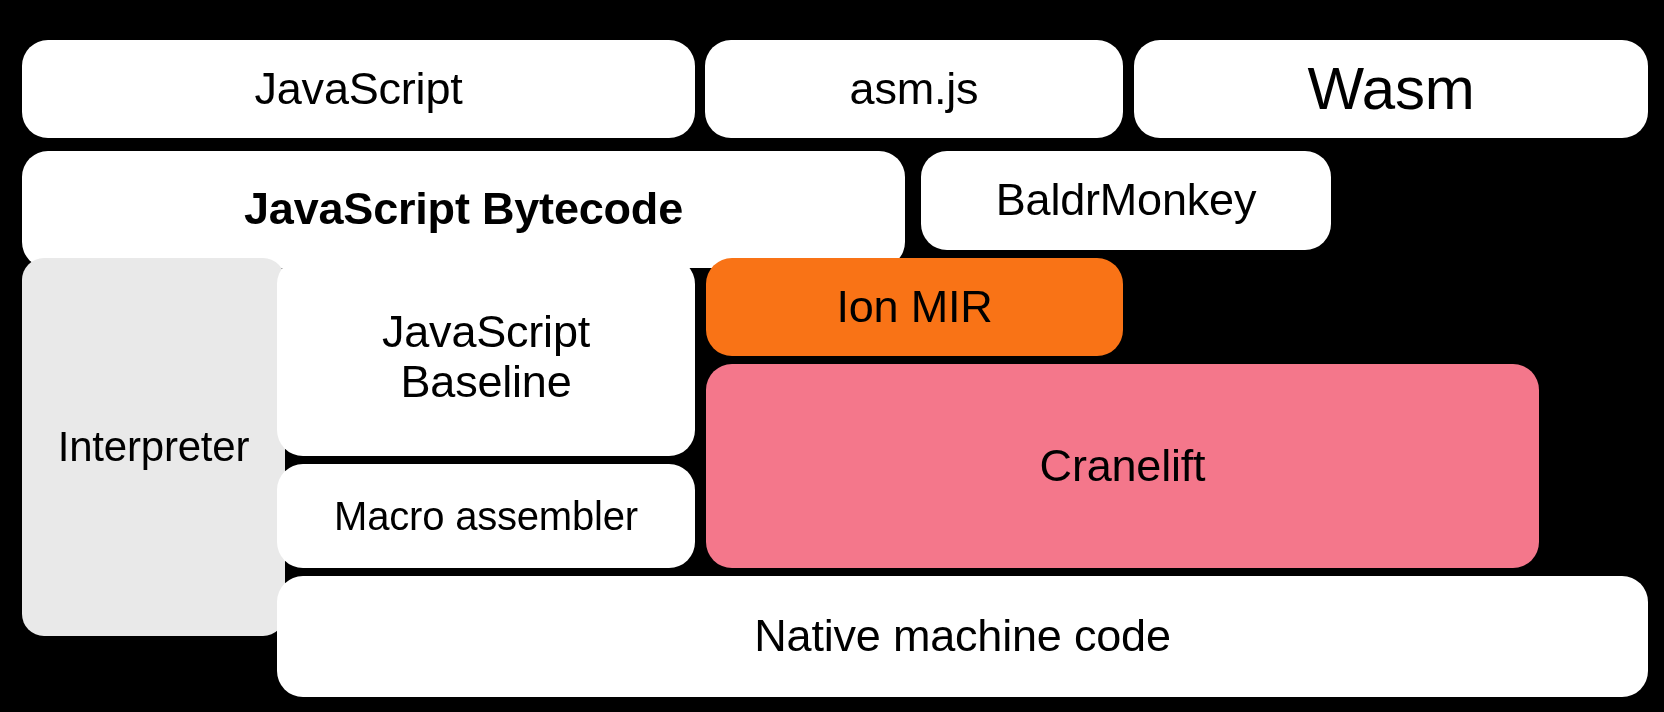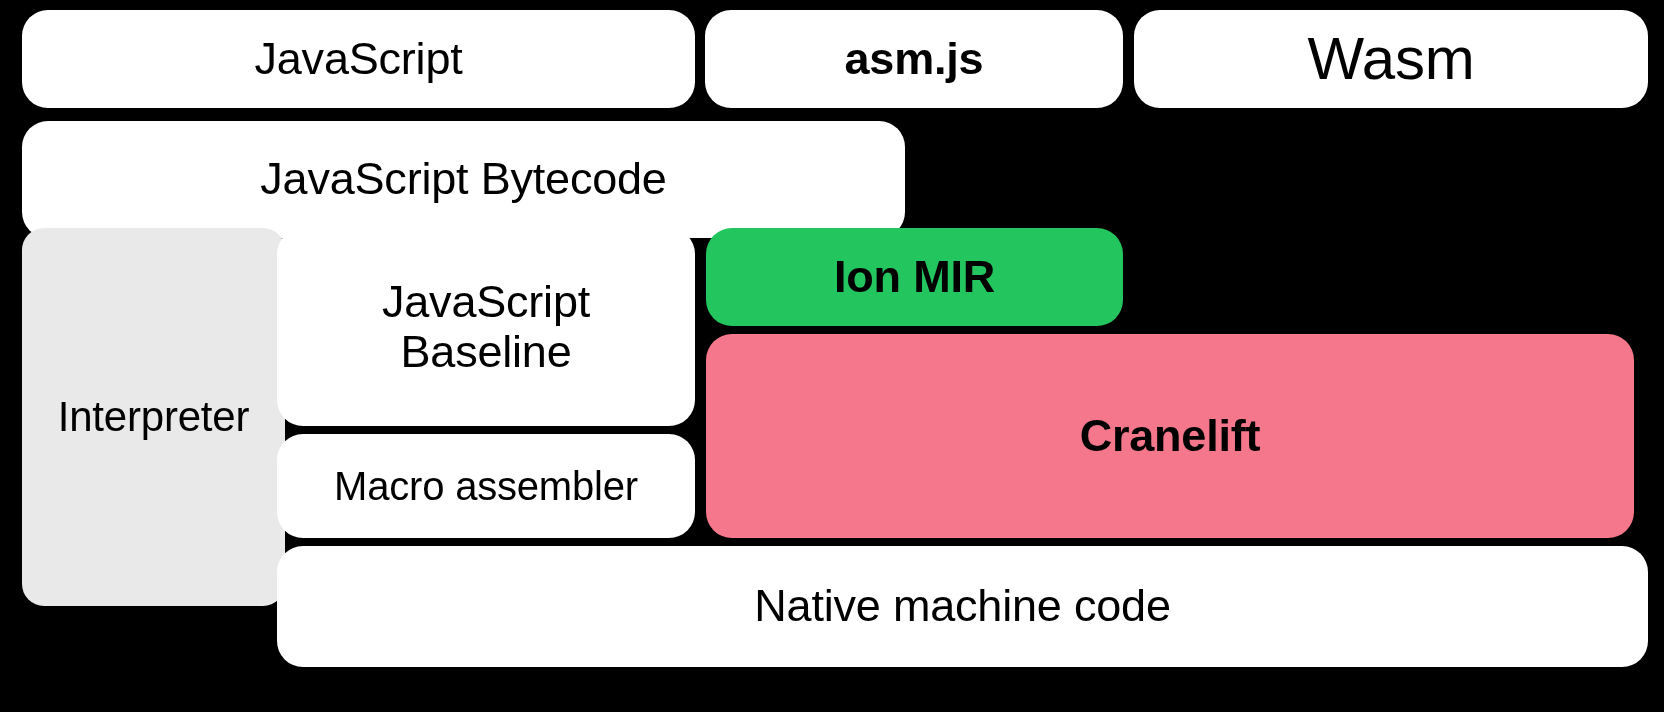--- a/index.html
+++ b/index.html
@@ -21,60 +21,62 @@
     display: flex;
     align-items: center;
     justify-content: center;
     text-align: center;
     color: #000000;
     border-radius: 26px;
     line-height: 1.12;
     white-space: pre-line;
     font-weight: 400;
     letter-spacing: -0.2px;
+    margin-top: 30px;
   }
   .fill-white { background: #ffffff; }
   .fill-gray  { background: #e9e9e9; }
-  .fill-green { background: #22c55e; font-weight: bold; }
+  .fill-green { background: #f97316; }
   .fill-pink  { background: #f4778b; }
 
   
   #box-javascript      { left: 22px;  top: 10px;  width: 673px;  height: 98px;  font-size: 45px; }
-  #box-asmjs           { left: 705px; top: 10px;  width: 418px;  height: 98px;  font-size: 45px; font-weight: bold; }
+  #box-asmjs           { left: 705px; top: 10px;  width: 418px;  height: 98px;  font-size: 45px; }
   #box-wasm            { left: 1134px;top: 10px;  width: 514px;  height: 98px;  font-size: 60px; }
 
   
-  #box-js-bytecode     { left: 22px;  top: 121px; width: 883px;  height: 117px;  font-size: 45px; }
+  #box-js-bytecode     { left: 22px;  top: 121px; width: 883px;  height: 117px;  font-size: 45px; font-weight: bold; }
   #box-baldrmonkey     { left: 921px; top: 121px; width: 410px;  height: 99px;  font-size: 45px; }
 
   
   #box-interpreter     { left: 22px;  top: 228px; width: 263px;  height: 378px; font-size: 42px; border-radius: 22px; }
   #box-js-baseline     { left: 277px; top: 228px; width: 418px;  height: 198px; font-size: 45px; }
   #box-macro-assembler { left: 277px; top: 434px; width: 418px;  height: 104px; font-size: 40px; }
 
   
   #box-ion-mir         { left: 706px; top: 228px; width: 417px;  height: 98px;  font-size: 45px; }
-  #box-cranelift       { left: 706px; top: 334px; width: 928px;  height: 204px; font-size: 45px; font-weight: bold; }
+  #box-cranelift       { left: 706px; top: 334px; width: 833px;  height: 204px; font-size: 45px; }
 
   
   #box-native-code     { left: 277px; top: 546px; width: 1371px; height: 121px; font-size: 45px; }
 </style>
 </head>
 <body>
 
 <div id="canvas">
 
   <div class="box fill-white" id="box-javascript">JavaScript</div>
 
   <div class="box fill-white" id="box-asmjs">asm.js</div>
 
   <div class="box fill-white" id="box-wasm">Wasm</div>
 
   <div class="box fill-white" id="box-js-bytecode">JavaScript Bytecode</div>
 
+  <div class="box fill-white" id="box-baldrmonkey">BaldrMonkey</div>
 
   <div class="box fill-gray" id="box-interpreter">Interpreter</div>
 
   <div class="box fill-white" id="box-js-baseline">JavaScript
 Baseline</div>
 
   <div class="box fill-white" id="box-macro-assembler">Macro assembler</div>
 
   <div class="box fill-green" id="box-ion-mir">Ion MIR</div>
 

